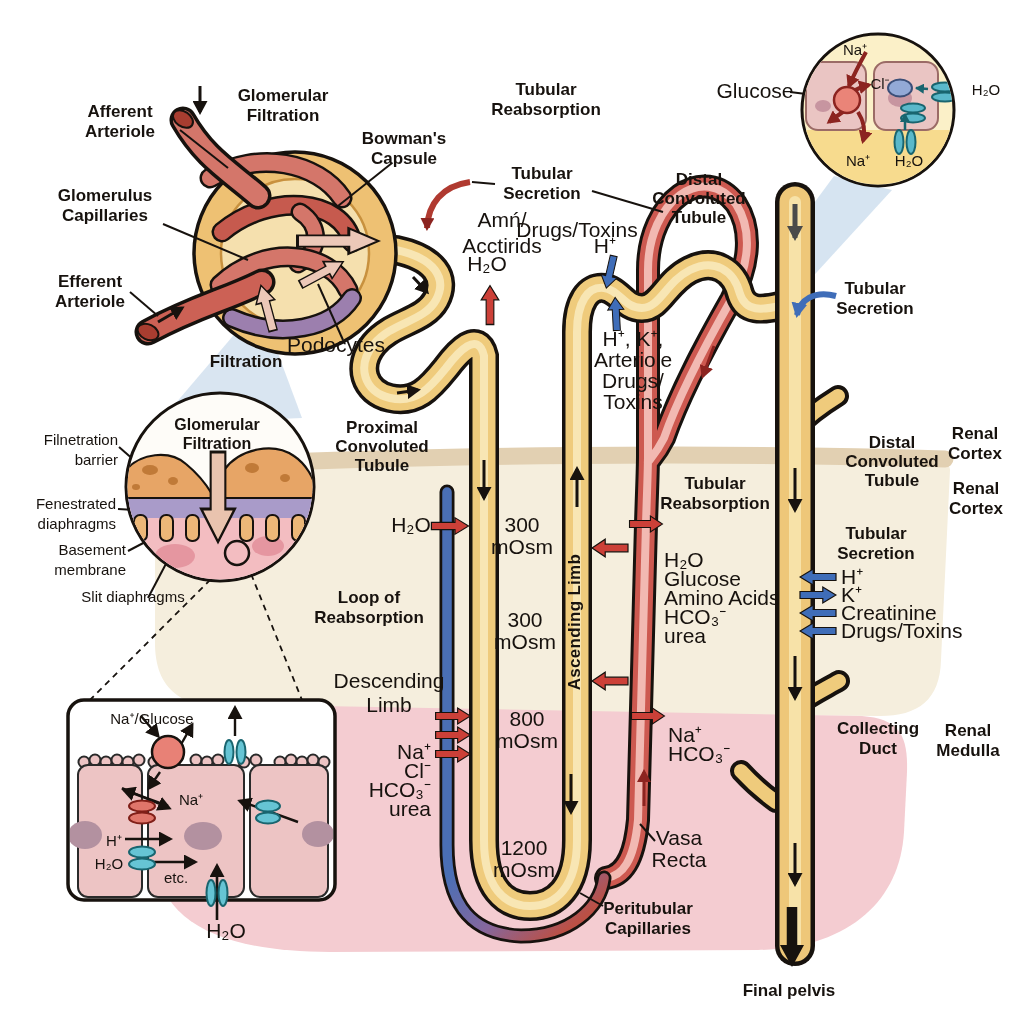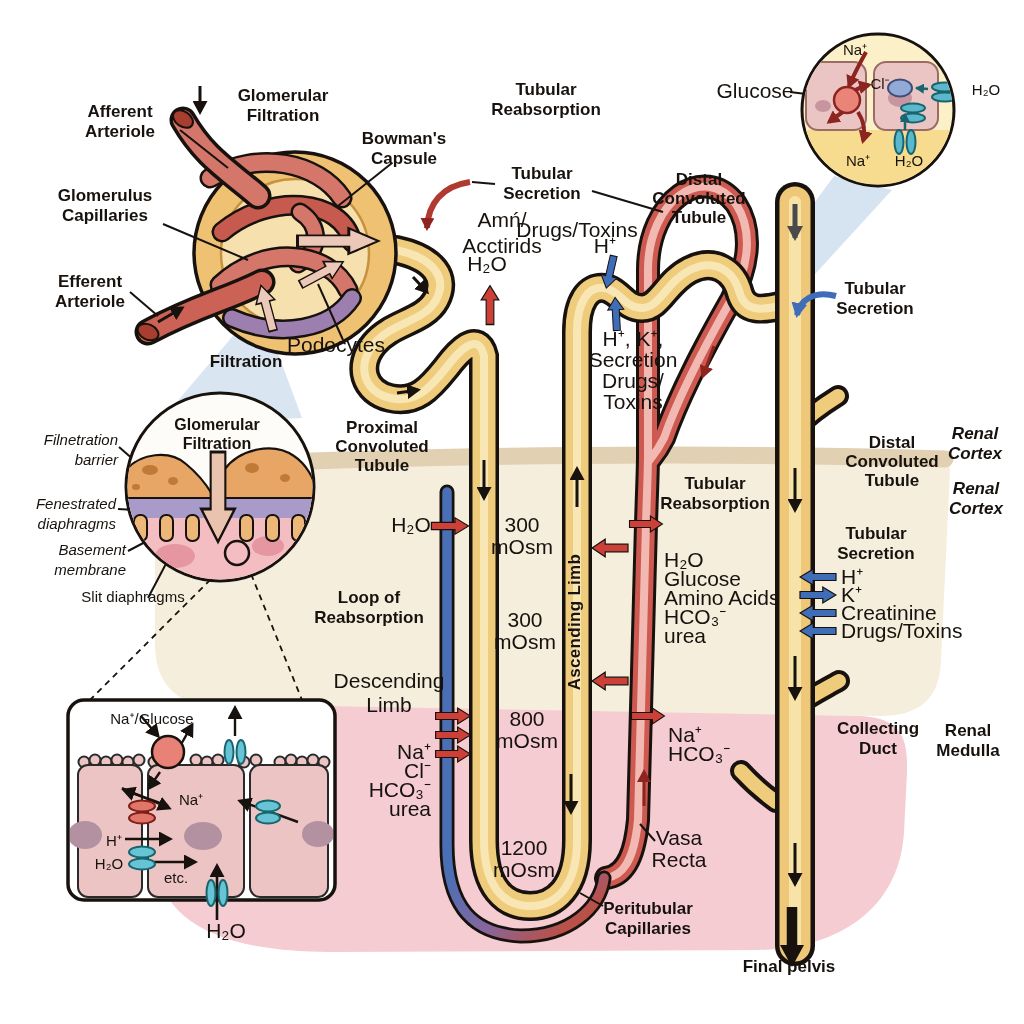--- a/index.html
+++ b/index.html
@@ -7,21 +7,21 @@
        font-family:"Liberation Sans",sans-serif;}
   #stage{position:absolute;left:0;top:0;width:1024px;height:1024px;}
   svg{position:absolute;left:0;top:0;}
   .lbl{position:absolute;color:#17120e;font-size:21px;line-height:1.16;white-space:pre-line;
        text-align:center;transform:translate(-50%,-50%);pointer-events:none;}
   .b{font-weight:bold;font-size:17px;}
   .b16{font-weight:bold;font-size:16px;}
   .r15{font-size:15px;}
   .sb{font-weight:bold;font-size:17px;letter-spacing:.3px;}
   .lh17{line-height:26px;margin-left:18px;}.lh18{line-height:18px;}.lh19{line-height:19px;margin-top:36px;}
-  .lh20{line-height:20px;font-style:italic;}.lh21{line-height:21px;}.lh22{line-height:22px;}
+  .lh20{line-height:20px;}.lh21{line-height:21px;}.lh22{line-height:22px;}
   .ta-l{transform:translate(0,-50%);text-align:left;}
   .ta-r{transform:translate(-100%,-50%);text-align:right;}
   .rot{transform:translate(-50%,-50%) rotate(-90deg);}
 </style>
 </head>
 <body>
 
 <div id="stage">
 
 <svg width="1024" height="1024" viewBox="0 0 1024 1024">
@@ -331,21 +331,21 @@
 <div class="lbl" style="left:336px;top:345px;">Podocytes</div>
 <div class="lbl b lh19" style="left:382px;top:410px;">Proximal
 Convoluted
 Tubule</div>
 <div class="lbl lh17" style="left:484px;top:233px;">Amń/
 Acctirids</div>
 <div class="lbl" style="left:487px;top:264px;">H₂O</div>
 <div class="lbl" style="left:577px;top:230px;">Drugs/Toxins</div>
 <div class="lbl" style="left:605px;top:246px;">H⁺</div>
 <div class="lbl lh21" style="left:633px;top:370px;">H⁺, K⁺,
-Secretion
+Arteriole
 Drugs/
 Toxins</div>
 <div class="lbl b lh19" style="left:699px;top:162px;">Distal
 Convoluted
 Tubule</div>
 <div class="lbl" style="left:755px;top:91px;">Glucose</div>
 <div class="lbl r15" style="left:855px;top:50px;">Na⁺</div>
 <div class="lbl r15" style="left:880px;top:84px;">Cl⁻</div>
 <div class="lbl r15" style="left:986px;top:90px;">H₂O</div>
 <div class="lbl r15" style="left:858px;top:161px;">Na⁺</div>
@@ -393,21 +393,21 @@
 Creatinine
 Drugs/Toxins</div>
 <div class="lbl b" style="left:878px;top:739px;">Collecting
 Duct</div>
 <div class="lbl b" style="left:968px;top:741px;">Renal
 Medulla</div>
 <div class="lbl lh22" style="left:679px;top:849px;">Vasa
 Recta</div>
 <div class="lbl b" style="left:648px;top:919px;">Peritubular
 Capillaries</div>
-<div class="lbl b" style="left:789px;top:967px;">Final pelvis</div>
+<div class="lbl b" style="left:789px;top:991px;">Final pelvis</div>
 <div class="lbl b16" style="left:217px;top:435px;">Glomerular
 Filtration</div>
 <div class="lbl r15 lh20 ta-r" style="left:118px;top:450px;">Filnetration
 barrier</div>
 <div class="lbl r15 lh20 ta-r" style="left:116px;top:514px;">Fenestrated
 diaphragms</div>
 <div class="lbl r15 lh20 ta-r" style="left:126px;top:560px;">Basement
 membrane</div>
 <div class="lbl r15" style="left:133px;top:597px;text-align:right;">Slit diaphragms</div>
 <div class="lbl r15" style="left:152px;top:719px;">Na⁺/Glucose</div>

